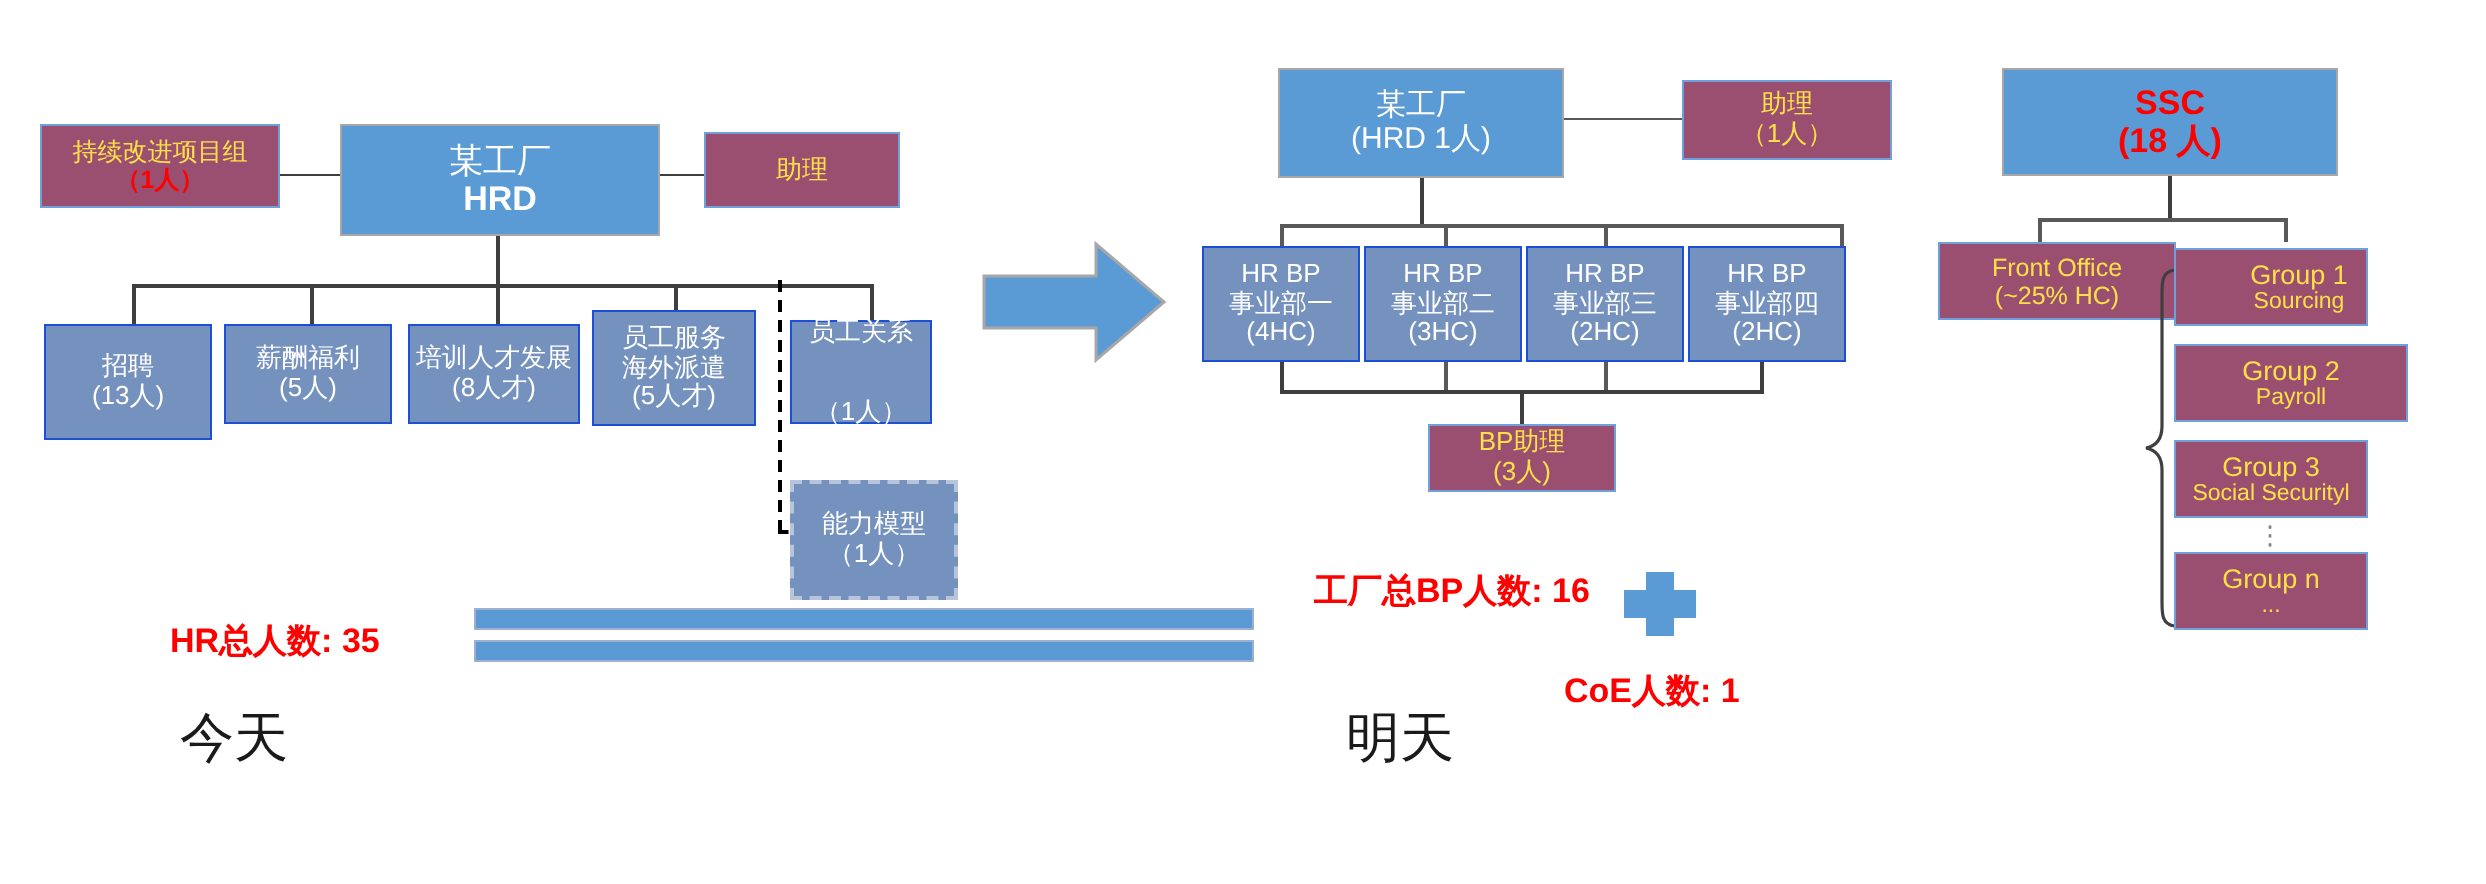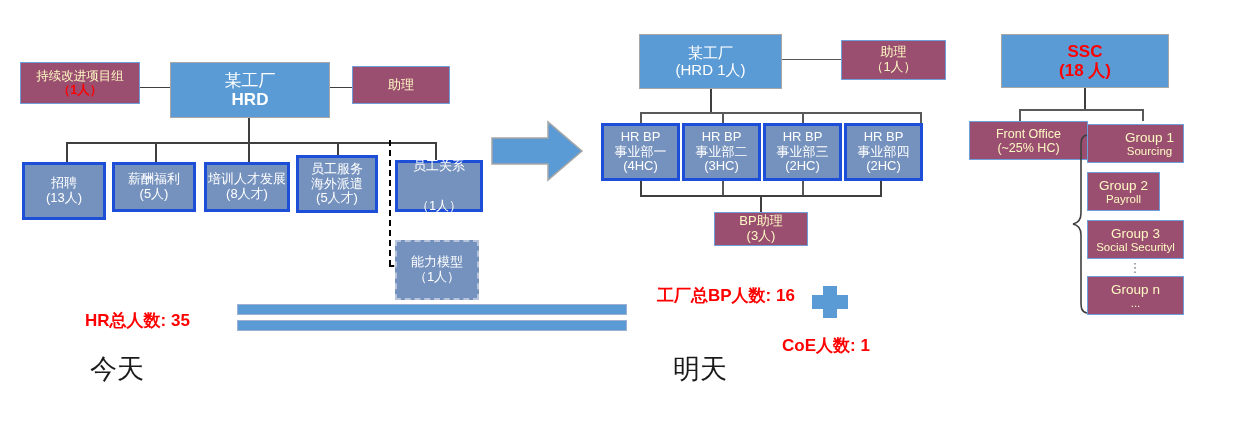--- a/index.html
+++ b/index.html
@@ -29,35 +29,35 @@
     white-space: nowrap;
   }
   
   .fill-blue-bright {
     background: #5B9BD5;
     border: 1px solid #A7A7A7;
     color: #ffffff;
   }
   .fill-blue-muted {
     background: #7592BE;
-    border: 3px solid #1d4ed8;
+    border: 1px solid #1d4ed8;
     color: #ffffff;
   }
   .fill-maroon {
     background: #9B4F70;
     border: 1px solid #6FA0DC;
     color: #000000;
   }
   .fill-blue-dashed {
     background: #7592BE;
     border: 2px dashed #B8C4DC;
     color: #ffffff;
   }
   .txt-red { color: #FF0000; }
-  .txt-black { color: #fef9c3; }
+  .txt-black { color: #fde047; }
   .bold { font-weight: bold; }
 
   
   .ln {
     position: absolute;
     background: #3F3F3F;
   }
   .ln-thin { background: #595959; }
   .dash-v {
     position: absolute;
@@ -162,21 +162,21 @@
     <span>培训人才发展</span>
     <span>(8人才)</span>
   </div>
 
   <div class="box fill-blue-muted" style="left:296px; top:155px; width:82px; height:58px; font-size:13px;">
     <span>员工服务</span>
     <span>海外派遣</span>
     <span>(5人才)</span>
   </div>
 
-  <div class="box fill-blue-muted" style="left:395px; top:160px; width:88px; height:52px; font-size:13px;gap:25px;">
+  <div class="box fill-blue-muted" style="left:395px; top:160px; width:71px; height:52px; font-size:13px;gap:25px;">
     <span>员工关系</span>
     <span>（1人）</span>
   </div>
 
   <div class="box fill-blue-dashed" style="left:395px; top:240px; width:84px; height:60px; font-size:13px;">
     <span>能力模型</span>
     <span>（1人）</span>
   </div>
 
   <div class="ftext label-red" style="left:85px; top:309px;">HR总人数: 35</div>
@@ -280,21 +280,21 @@
     <svg width="16" height="182" viewBox="0 0 16 182">
       <path d="M15,2 C9,3 9,8 9,14 L9,80 C9,87 6,90 1,91 C6,92 9,95 9,102 L9,168 C9,174 9,179 15,180" fill="none" stroke="#3F3F3F" stroke-width="1.6"></path>
     </svg>
   </div>
 
   <div class="box fill-maroon" style="left:1087px; top:124px; width:97px; height:39px; font-size:12.5px;padding-left:28px;">
     <span class="txt-black" style="font-size:13.5px;">Group 1</span>
     <span class="txt-black" style="font-size:11.5px;">Sourcing</span>
   </div>
 
-  <div class="box fill-maroon" style="left:1087px; top:172px; width:73px; height:39px; font-size:12.5px;">
+  <div class="box fill-maroon" style="left:1087px; top:172px; width:117px; height:39px; font-size:12.5px;">
     <span class="txt-black" style="font-size:13.5px;">Group 2</span>
     <span class="txt-black" style="font-size:11.5px;">Payroll</span>
   </div>
 
   <div class="box fill-maroon" style="left:1087px; top:220px; width:97px; height:39px; font-size:12.5px;">
     <span class="txt-black" style="font-size:13.5px;">Group 3</span>
     <span class="txt-black" style="font-size:11.5px;">Social Securityl</span>
   </div>
 
   <div class="vdots" style="left:1087px; top:261px; width:97px; font-size:13px; line-height:13px;">⋮</div>

